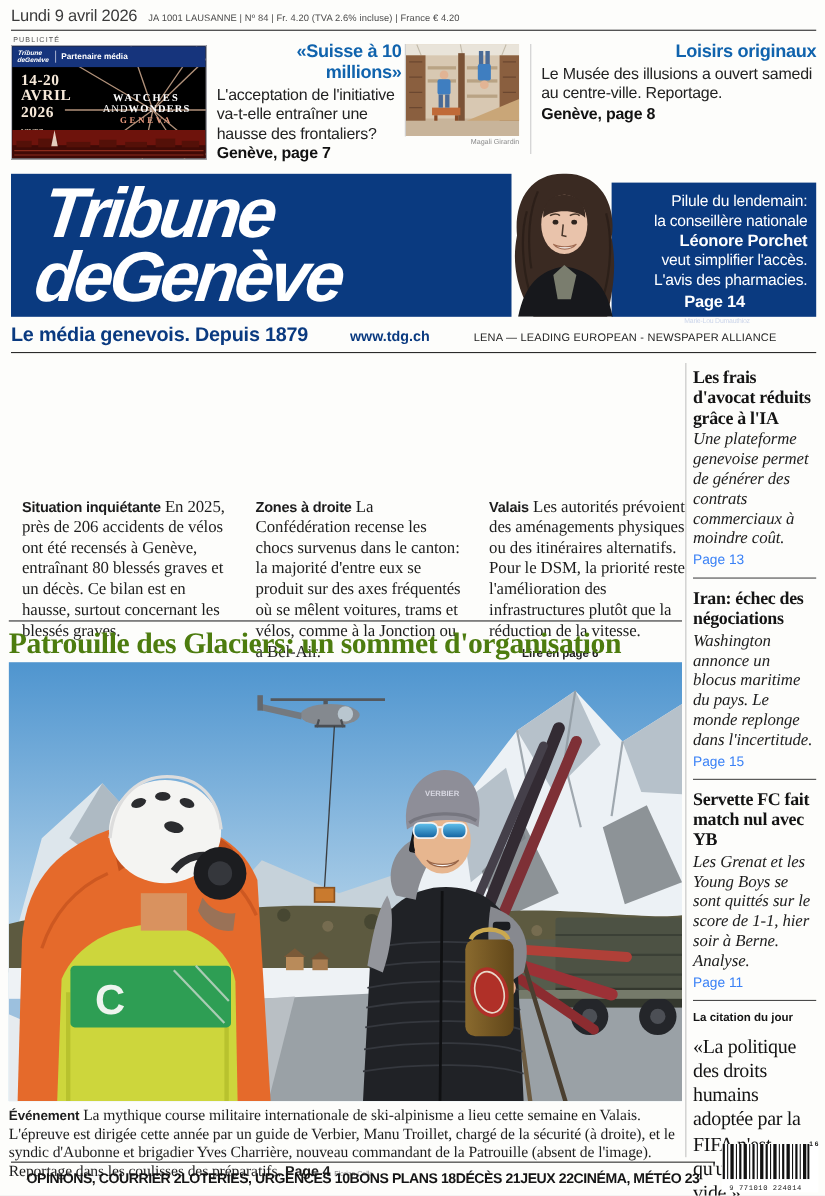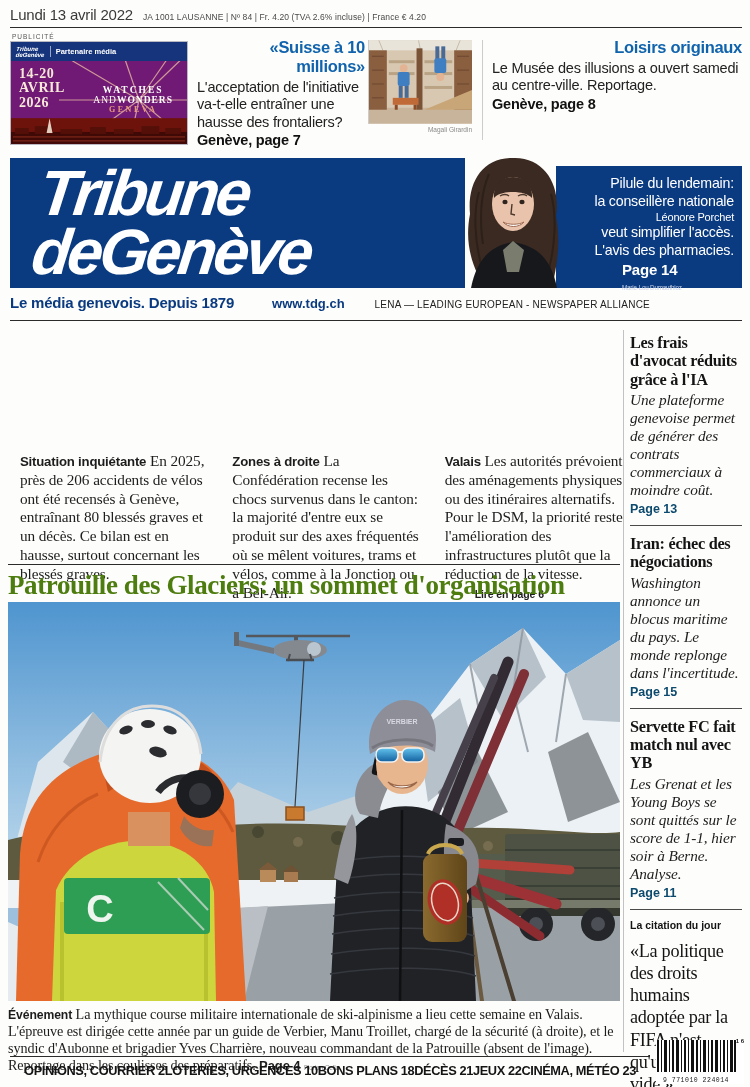--- a/index.html
+++ b/index.html
@@ -12,21 +12,21 @@
   .serif { font-family:"Liberation Serif", serif; }
 
   
   .topbar { position:absolute; left:10px; top:6px; width:732px; display:flex; align-items:baseline; gap:10px; }
   .topbar .date { font-size:15px; color:#3a3a3a; letter-spacing:-0.2px; }
   .topbar .issue { font-size:8.5px; color:#4a4a4a; letter-spacing:0.1px; }
   .rule-top { position:absolute; left:10px; top:27px; width:732px; height:0; border-top:1.6px solid #2b2b2b; }
 
   
   .pub-label { position:absolute; left:12px; top:33px; font-size:6.5px; letter-spacing:1px; color:#555; }
-  .ad { position:absolute; left:10px; top:41px; width:178px; height:104px; border:1px solid #b9b9c2; background:#701a75; overflow:hidden; }
+  .ad { position:absolute; left:10px; top:41px; width:178px; height:104px; border:1px solid #b9b9c2; background:#000000; overflow:hidden; }
   .ad-head { position:relative; height:19px; background:#16347c; display:flex; align-items:center; padding:0 5px; gap:5px; z-index:3;}
   .ad-logo { color:#fff; font-weight:bold; font-style:italic; font-size:6px; line-height:1; transform:skewX(-6deg); }
   .ad-sep { width:1px; height:11px; background:#9aa6c8; }
   .ad-partner { color:#fff; font-size:7.5px; font-weight:bold; }
   .ad-rays { position:absolute; inset:0; z-index:1; }
   .ad-body { position:absolute; left:0; top:19px; width:100%; bottom:0; z-index:2;font-family:Liberation Serif, serif; }
   .ad-dates { position:absolute; left:8px; top:6px; color:#f6e8d8; font-weight:bold; font-size:14px; line-height:1.02; letter-spacing:0.5px; }
   .ad-tag { position:absolute; left:8px; top:56px; color:#f3d9c4; font-weight:bold; font-size:6.5px; line-height:1.25; }
   .ad-event { position:absolute; right:14px; top:24px; text-align:center; color:#fff; }
   .ad-event .l1 { font-size:9.5px; font-weight:bold; letter-spacing:2px; }
@@ -45,28 +45,28 @@
   .t-credit { position:absolute; left:368px; top:126px; width:104px; text-align:right; font-size:6.5px; color:#8a8a8a; }
   .vdiv-header { position:absolute; left:482px; top:40px; height:100px; width:0; border-left:1px solid #ccc; }
 
   
   .masthead { position:absolute; left:10px; top:158px; width:455px; height:130px; background:#0a3a80; }
   .mast-logo { position:absolute; left:26px; top:6px; color:#fff; font-weight:bold; font-style:italic;
     font-size:64px; line-height:0.92; letter-spacing:-3.5px; transform:skewX(-7deg); }
   .portrait { position:absolute; left:455px; top:152px; width:122px; height:136px; z-index:3; }
   .promo { position:absolute; left:556px; top:166px; width:186px; height:122px; background:#0a3a80; z-index:2; }
   .promo-text { position:absolute; right:8px; left:8px; top:9px; text-align:right; color:#fff; font-size:14.2px; line-height:1.25; letter-spacing:-0.2px; }
-  .promo-text .b { font-weight:normal; font-size:11px; }
+  .promo-text .b { font-weight:bold; font-size:15px; }
   .promo-page { text-align:left; padding-left:58px; font-weight:bold; font-size:15px; margin-top:1px; }
   .promo-credit { text-align:left; padding-left:58px; font-size:6.3px; color:#cdd6ea; margin-top:4px; }
 
   .tagrow { position:absolute; left:10px; top:294px; width:732px; display:flex; align-items:baseline; }
-  .tag-main { color:#0a3a80; font-weight:bold; font-size:15px; letter-spacing:-0.2px; }
+  .tag-main { color:#0a3a80; font-weight:bold; font-size:18px; letter-spacing:-0.2px; }
   .tag-web { color:#0a3a80; font-weight:bold; font-size:13px; margin-left:38px; }
-  .tag-lena { color:#222; font-size:10px; margin-left:30px; letter-spacing:0.2px;text-align:center; }
+  .tag-lena { color:#222; font-size:10px; margin-left:40px; letter-spacing:0.2px;text-align:center; }
   .rule-mid { position:absolute; left:10px; top:320px; width:732px; border-top:1.6px solid #2b2b2b; }
 
   
   .headline { position:absolute; left:8px; top:334px; width:616px; font-weight:bold; font-size:41px; line-height:1.12; letter-spacing:-0.8px; color:#141414; }
   .lead-cols { position:absolute; left:20px; top:452px; width:612px; display:flex; gap:25px; }
   .lead-col { width:195px; font-size:15.3px; line-height:1.23; letter-spacing:-0.1px; color:#1d1d1d; }
   .lead-in { font-family:"Liberation Sans", sans-serif; font-weight:bold; font-size:13.2px; letter-spacing:-0.2px; }
   .more { font-family:"Liberation Sans", sans-serif; font-weight:bold; font-size:10.5px; white-space:nowrap;padding-left:30px; }
   .rule-feature { position:absolute; left:8px; top:564px; width:612px; border-top:1.4px solid #2b2b2b; }
 
@@ -80,36 +80,36 @@
 
   .rule-bottom { position:absolute; left:10px; top:1056px; width:640px; border-top:1.2px solid #2b2b2b; }
   .footer { position:absolute; left:10px; top:1063px; width:640px; display:flex; font-size:12.8px; letter-spacing:-0.4px; color:#141414;justify-content:center; }
   .footer .item { white-space:nowrap; font-weight:bold; }
 
   
   .vdiv-main { position:absolute; left:623px; top:330px; height:722px; border-left:1px solid #c2c2c2; }
   .sidebar { position:absolute; left:630px; top:334px; width:112px; }
   .sb-title { font-family:"Liberation Serif", serif; font-weight:bold; font-size:16.3px; line-height:1.12; letter-spacing:-0.3px; color:#141414; }
   .sb-body { font-family:"Liberation Serif", serif; font-size:15.3px; line-height:1.18; letter-spacing:-0.1px; color:#1d1d1d; margin-top:2px;font-style:italic; }
-  .sb-page { font-weight:bold; font-size:12.5px; margin-top:3px; color:#0c4a6e; }
+  .sb-page { font-weight:normal; font-size:12.5px; margin-top:3px; color:#3b82f6; }
   .sb-rule { border-top:1px solid #4a4a4a; margin:9px 0 9px 0; }
   .sb-quote-label { font-weight:bold; font-size:10.5px; color:#141414; }
   .sb-quote { font-family:"Liberation Serif", serif; font-size:18.2px; line-height:1.22; letter-spacing:-0.3px; color:#141414; margin-top:9px; }
 
   .barcode { position:absolute; left:656px; top:1040px; width:88px; height:44px; background:#fff; }
   .barcode .num { position:absolute; left:0; bottom:0; width:80px; text-align:center; font-family:"Liberation Mono", monospace; font-size:6.5px; letter-spacing:0.5px; }
   .barcode .iss { position:absolute; right:0; top:-2px; font-size:6px; font-weight:bold; }
 </style>
 </head>
 <body>
 
 <div class="page">
 
   <div class="topbar">
-    <span class="date">Lundi 13 avril 2022</span>
+    <span class="date">Lundi 9 avril 2026</span>
     <span class="issue">JA 1001 LAUSANNE | Nº 84 | Fr. 4.20 (TVA 2.6% incluse) | France € 4.20</span>
   </div>
   <div class="rule-top"></div>
 
   <div class="pub-label">PUBLICITÉ</div>
   <div class="ad">
     <svg class="ad-rays" width="178" height="104" viewBox="0 0 178 104">
       <g stroke="#eec3a4" stroke-width="1.2" opacity="0.75">
         <line x1="128" y1="58" x2="60" y2="18"></line>
           <line x1="128" y1="58" x2="70" y2="100"></line>

